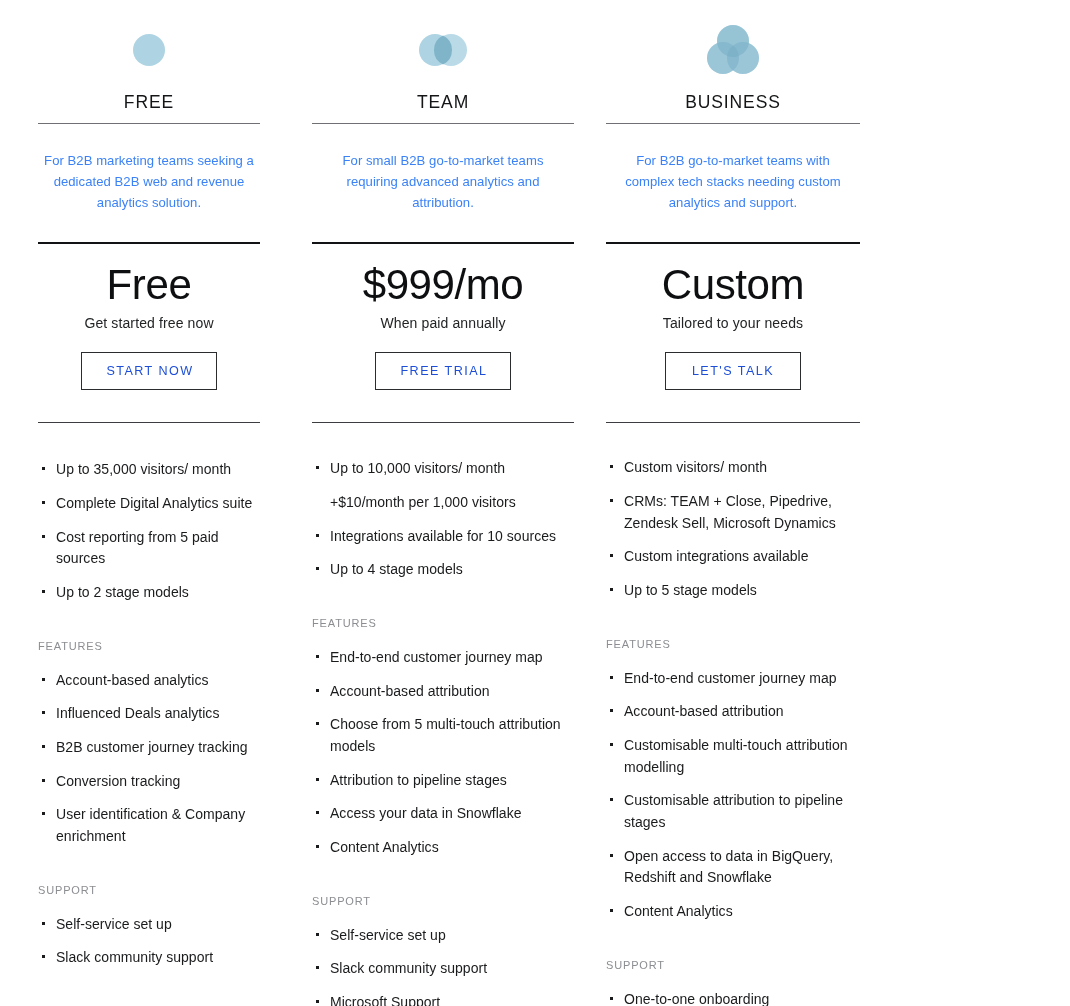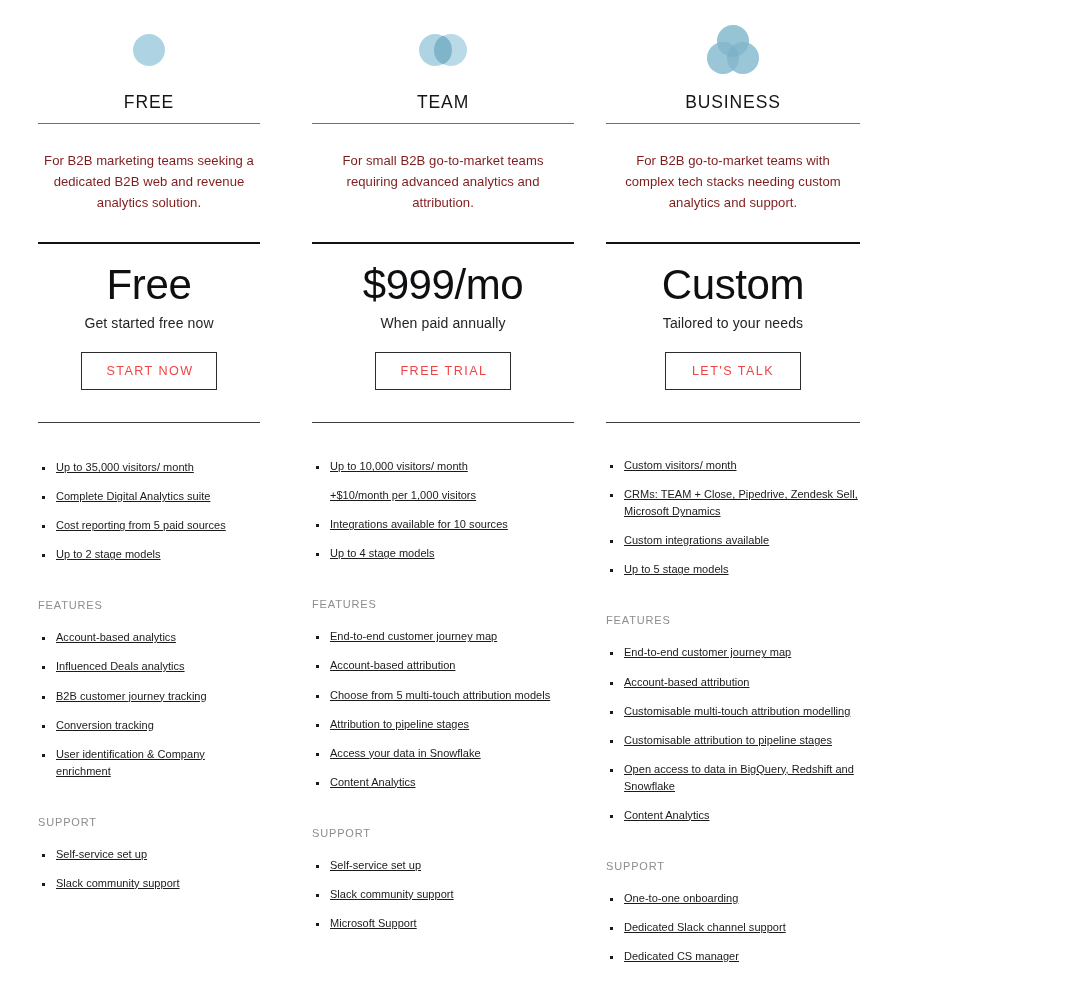--- a/index.html
+++ b/index.html
@@ -68,21 +68,21 @@
   }
 
   .rule-wrap { padding: 0; }
   .col-free .rule-wrap    { margin: 0 0 0 0; }
 
   
   .plan-desc {
     text-align: center;
     font-size: 13.1px;
     line-height: 1.62;
-    color: #7f1d1d;
+    color: #3b82f6;
     padding: 26px 4px 28px 4px;
     letter-spacing: 0.05px;
   }
   .col-business .plan-desc { padding-left: 10px; padding-right: 10px; }
 
   
   .price-block {
     text-align: center;
     padding-top: 17px;
   }
@@ -102,46 +102,45 @@
   .cta-wrap {
     display: flex;
     justify-content: center;
     padding-top: 21px;
     padding-bottom: 32px;
   }
   .cta-button {
     display: inline-block;
     border: 1.4px solid #2b2c2e;
     background: #ffffff;
-    color: #ef4444;
+    color: #1d4ed8;
     font-family: inherit;
     font-size: 12.6px;
     letter-spacing: 1.45px;
     padding: 12px 22px 12px 24px;
     cursor: pointer;
     line-height: 1;
     white-space: nowrap;
   }
   .col-business .cta-button { padding: 12px 26px; }
 
   
   .feature-list {
     list-style: none;
     margin: 0;
     padding: 0;
   }
   .feature-list li {
     position: relative;
-    font-size: 11px;
+    font-size: 14px;
     line-height: 1.55;
     color: #1a1b1d;
     padding-left: 18px;
     margin-bottom: 12px;
     letter-spacing: 0.03px;
-    text-decoration: underline;
   }
   .feature-list li::before {
     content: "";
     position: absolute;
     left: 4px;
     top: 8px;
     width: 3px;
     height: 3px;
     background: #1a1b1d;
   }

